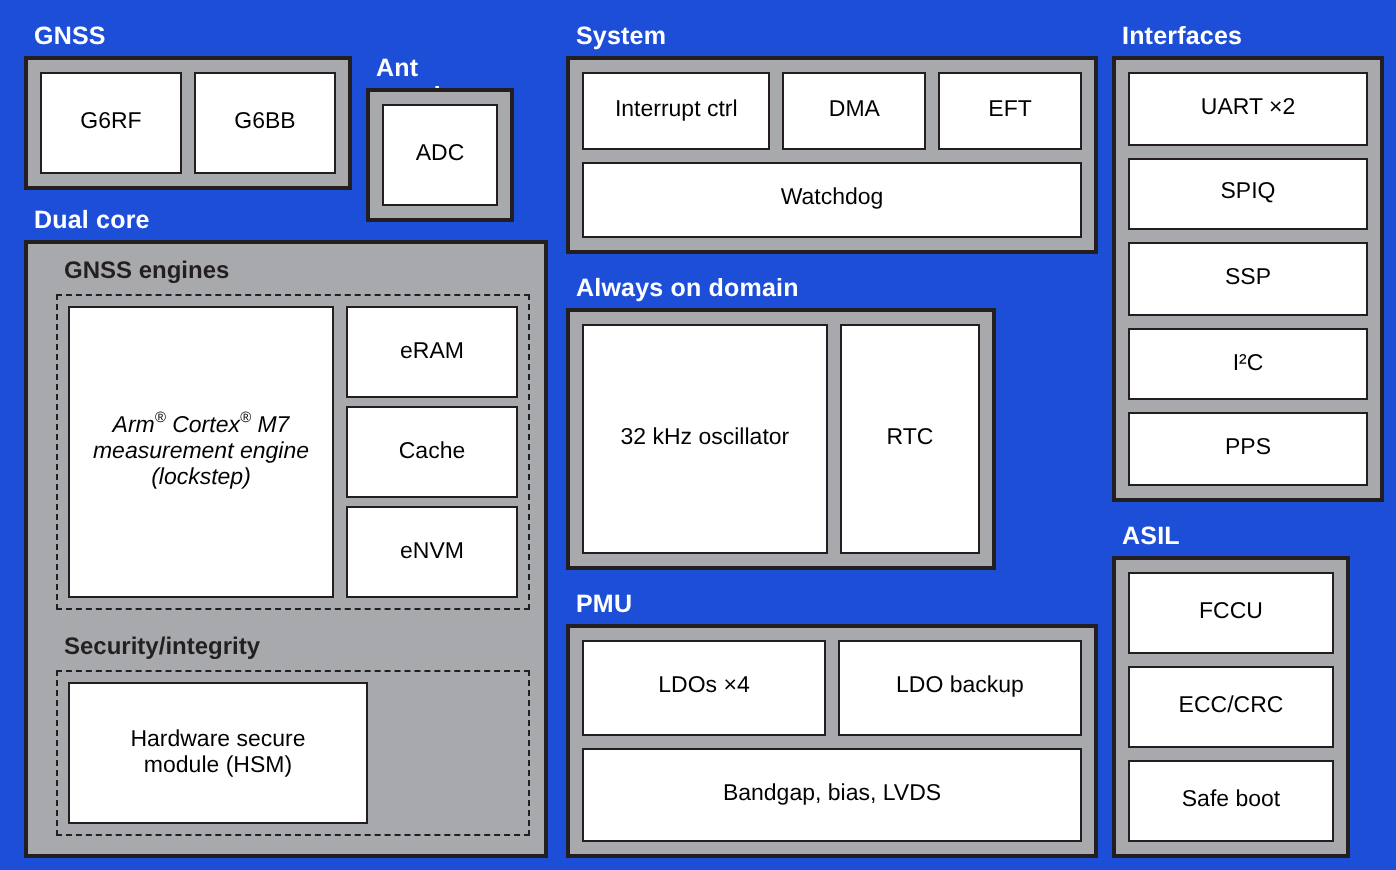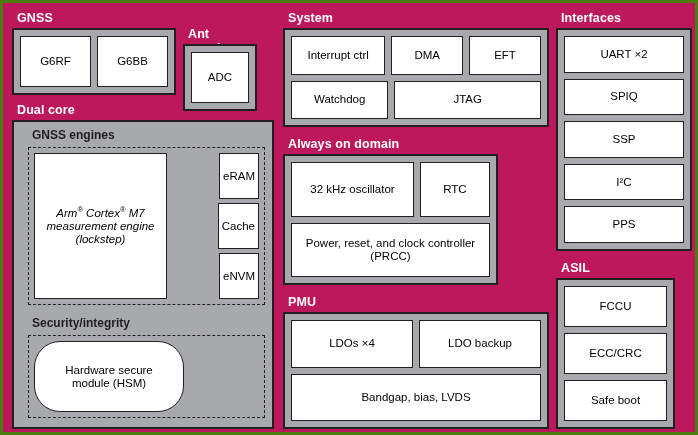--- a/index.html
+++ b/index.html
@@ -2,22 +2,22 @@
 <html><head>
 <meta charset="utf-8">
 <style>
   html,body{margin:0;padding:0;background:#ffffff;}
   body{font-family:"Liberation Sans", sans-serif;}
 
   #diagram{
     position:relative;
     width:698px;height:435px;
     box-sizing:border-box;
-    background:#be185d;
-    border:3px solid #4d7c0f;
+    background:#1d4ed8;
+    border:3px solid #1d4ed8;
     overflow:hidden;
   }
 
   
   .group{position:absolute;box-sizing:border-box;}
   .group-label{
     color:#ffffff;font-weight:bold;font-size:12.5px;line-height:14px;
     padding-left:5px;height:17px;letter-spacing:.1px;
   }
   .panel{
@@ -47,21 +47,21 @@
     color:#231f20;font-weight:bold;font-size:12px;line-height:14px;
     padding:1px 0 3px 4px;
   }
   .dashed{
     border:1.5px dashed #231f20;
     box-sizing:border-box;
     padding:5px;
     display:flex;gap:6px;
   }
 
-  .col{display:flex;flex-direction:column;gap:4px;flex:1;align-items:flex-end;}
+  .col{display:flex;flex-direction:column;gap:4px;flex:1;}
 
   sup{font-size:7.5px;vertical-align:super;line-height:0;}
 </style>
 </head>
 <body>
 
 <div id="diagram">
 
   <div class="group" style="left:9px;top:8px;width:164px;height:84px;">
     <div class="group-label">GNSS</div>
@@ -95,54 +95,48 @@
         </div>
         <div class="col">
           <div class="blk">eRAM</div>
           <div class="blk">Cache</div>
           <div class="blk">eNVM</div>
         </div>
       </div>
 
       <div class="sub-label" style="padding-top:9px;">Security/integrity</div>
       <div class="dashed" style="height:83px;">
-        <div class="blk" style="flex:0 0 150px;border-radius:26px;">
+        <div class="blk" style="flex:0 0 150px;">
           <span>Hardware secure<br>module (HSM)</span>
         </div>
       </div>
 
     </div>
   </div>
 
   <div class="group" style="left:280px;top:8px;width:266px;height:116px;">
     <div class="group-label">System</div>
     <div class="panel">
       <div class="row">
         <div class="blk" style="flex:1.35;">Interrupt ctrl</div>
         <div class="blk">DMA</div>
         <div class="blk">EFT</div>
       </div>
       <div class="row">
         <div class="blk" style="flex:1;">Watchdog</div>
-        <div class="blk" style="flex:1.55;">JTAG</div>
       </div>
     </div>
   </div>
 
   <div class="group" style="left:280px;top:134px;width:215px;height:148px;">
     <div class="group-label">Always on domain</div>
     <div class="panel">
       <div class="row">
         <div class="blk" style="flex:1.85;">32 kHz oscillator</div>
         <div class="blk">RTC</div>
-      </div>
-      <div class="row">
-        <div class="blk">
-          <span>Power, reset, and clock controller<br>(PRCC)</span>
-        </div>
       </div>
     </div>
   </div>
 
   <div class="group" style="left:280px;top:292px;width:266px;height:134px;">
     <div class="group-label">PMU</div>
     <div class="panel">
       <div class="row">
         <div class="blk">LDOs ×4</div>
         <div class="blk">LDO backup</div>

